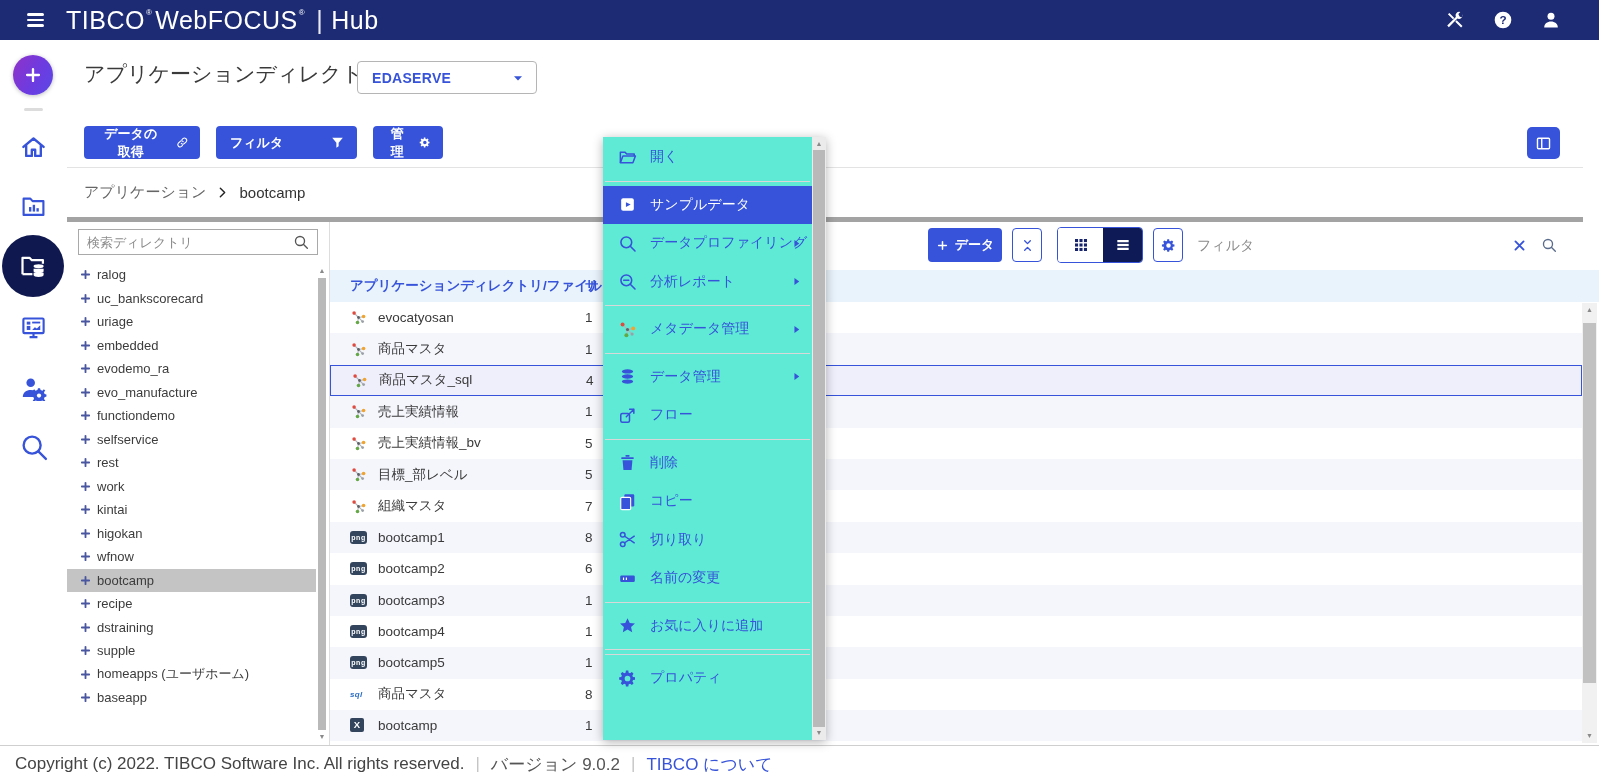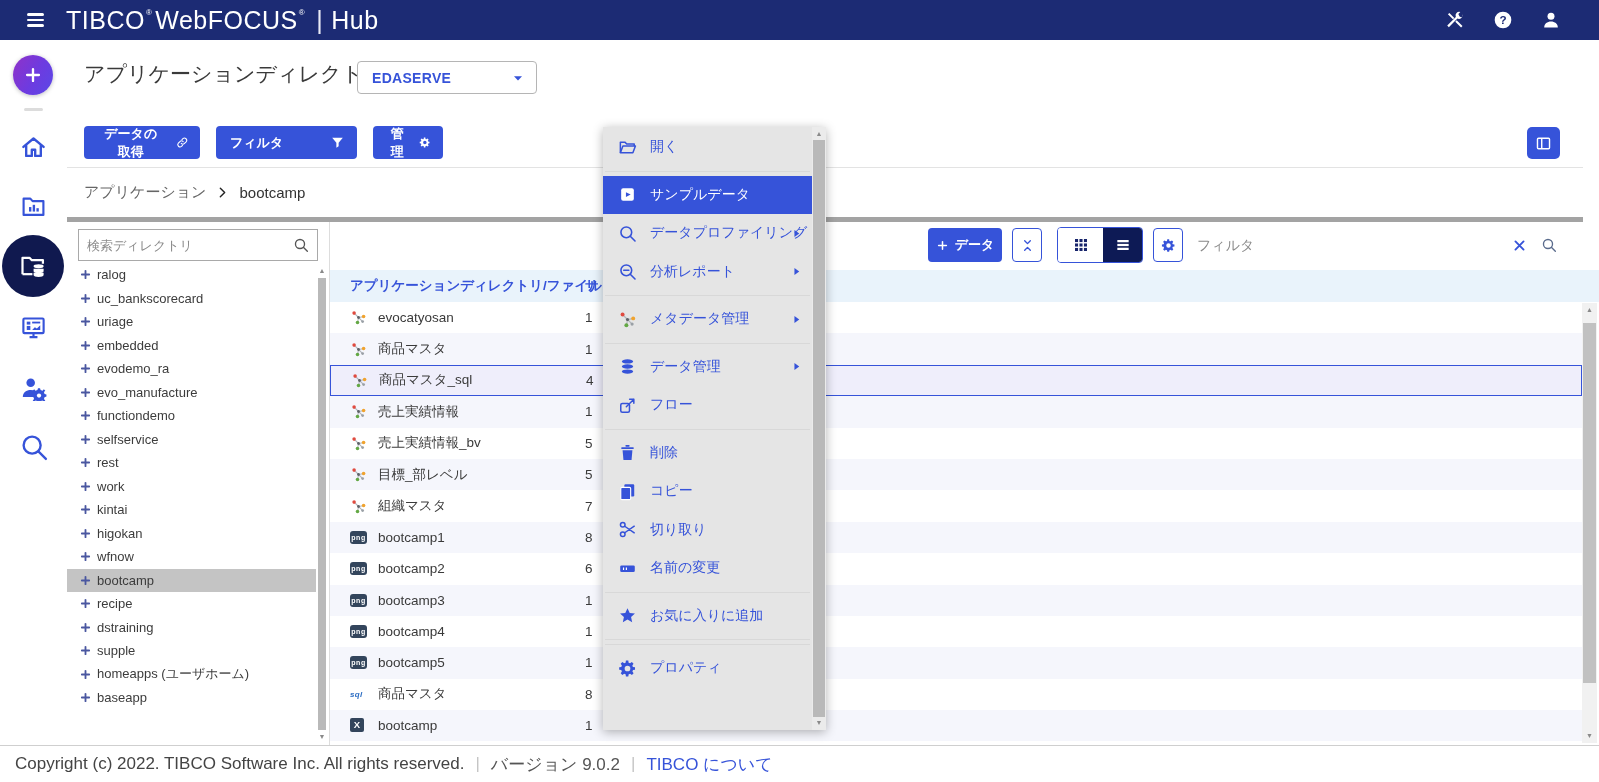--- a/index.html
+++ b/index.html
@@ -50,21 +50,21 @@
 
   
   .crumb{position:absolute;left:67px;top:167px;right:16px;height:55px;background:#fff;border-top:1px solid #e3e3e3;
        border-bottom:5px solid #a3a3a3;display:flex;align-items:center;padding-left:17px;box-sizing:border-box}
   .crumb .parent{color:#666;font-size:15px}
   .crumb .chev{width:13px;height:13px;color:#222;margin:0 10px}
   .crumb .cur{color:#333;font-size:15px}
 
   
   .treepanel{position:absolute;left:67px;top:222px;width:263px;height:523px;background:#fff;border-right:1px solid #ddd;box-sizing:border-box}
-  .tsearch{position:absolute;left:11px;top:7px;width:240px;height:32px;border:1px solid #a9a9a9;background:#fff;
+  .tsearch{position:absolute;left:11px;top:7px;width:240px;height:26px;border:1px solid #a9a9a9;background:#fff;
        display:flex;align-items:center;box-sizing:border-box}
   .tsearch input{flex:1;border:none;outline:none;font-size:13px;padding:0 4px 0 8px;font-family:inherit;color:#333;min-width:0}
   .tsearch input::placeholder{color:#8a8a8a}
   .tsearch .icon{width:16px;height:16px;color:#555;margin-right:8px;cursor:pointer}
   .treelist{position:absolute;left:0;top:41px;width:249px;height:480px;overflow:hidden}
   .titem{height:23.5px;display:flex;align-items:center;padding-left:13px;cursor:pointer;color:#3c3c3c;font-size:13px;white-space:nowrap}
   .titem.sel{background:#c4c4c4}
   .tplus{width:11px;height:11px;color:#4a57a0;margin-right:6px;flex:none}
   
   .tree-scroll{position:absolute;left:249px;top:44px;width:12px;height:476px}
@@ -108,21 +108,21 @@
   .badge{display:inline-block;background:#33455c;color:#fff;border-radius:3px;text-align:center;font-weight:700}
   .badge.png{width:17px;height:13px;font-size:7px;line-height:13px;margin-top:2px;letter-spacing:.5px}
   .badge.xls{width:14px;height:14px;font-size:9.5px;line-height:14px;margin-top:1px;border-radius:2px}
   .sqltxt{color:#2f6fc4;font-size:8px;font-weight:700;font-style:italic;letter-spacing:.3px;line-height:17px}
 
   
   .main-scroll{position:absolute;left:1582px;top:303px;width:15px;height:440px;background:#f1f1f1}
   .main-scroll .thumb{position:absolute;left:1px;top:20px;width:13px;height:360px;background:#c1c1c1}
 
   
-  .cmenu{position:absolute;left:603px;top:127px;width:223px;height:603px;background:#e5e5e5;z-index:50;
+  .cmenu{position:absolute;left:603px;top:137px;width:223px;height:603px;background:#5eead4;z-index:50;
        box-shadow:0 2px 10px rgba(0,0,0,.3);box-sizing:border-box}
   .cm-items{position:absolute;left:0;top:1px;width:209px}
   .cm-item{height:38.5px;display:flex;align-items:center;padding-left:15px;cursor:pointer;color:#3653d9;position:relative}
   .cm-item .cicon{width:19px;height:19px;margin-right:13px;flex:none;color:#3653d9}
   .cm-label{font-size:14px;white-space:nowrap}
   .cm-item.hl{background:#3653d9;color:#fff}
   .cm-item.hl .cicon{color:#fff}
   .cm-arrow{position:absolute;right:10px;width:11px;height:11px;color:#3653d9}
   .cm-sep{height:1px;background:#d8d8d8;margin:4px 2px}
   .menu-scroll{position:absolute;right:0;top:0;width:14px;height:100%;background:#ebebeb}

